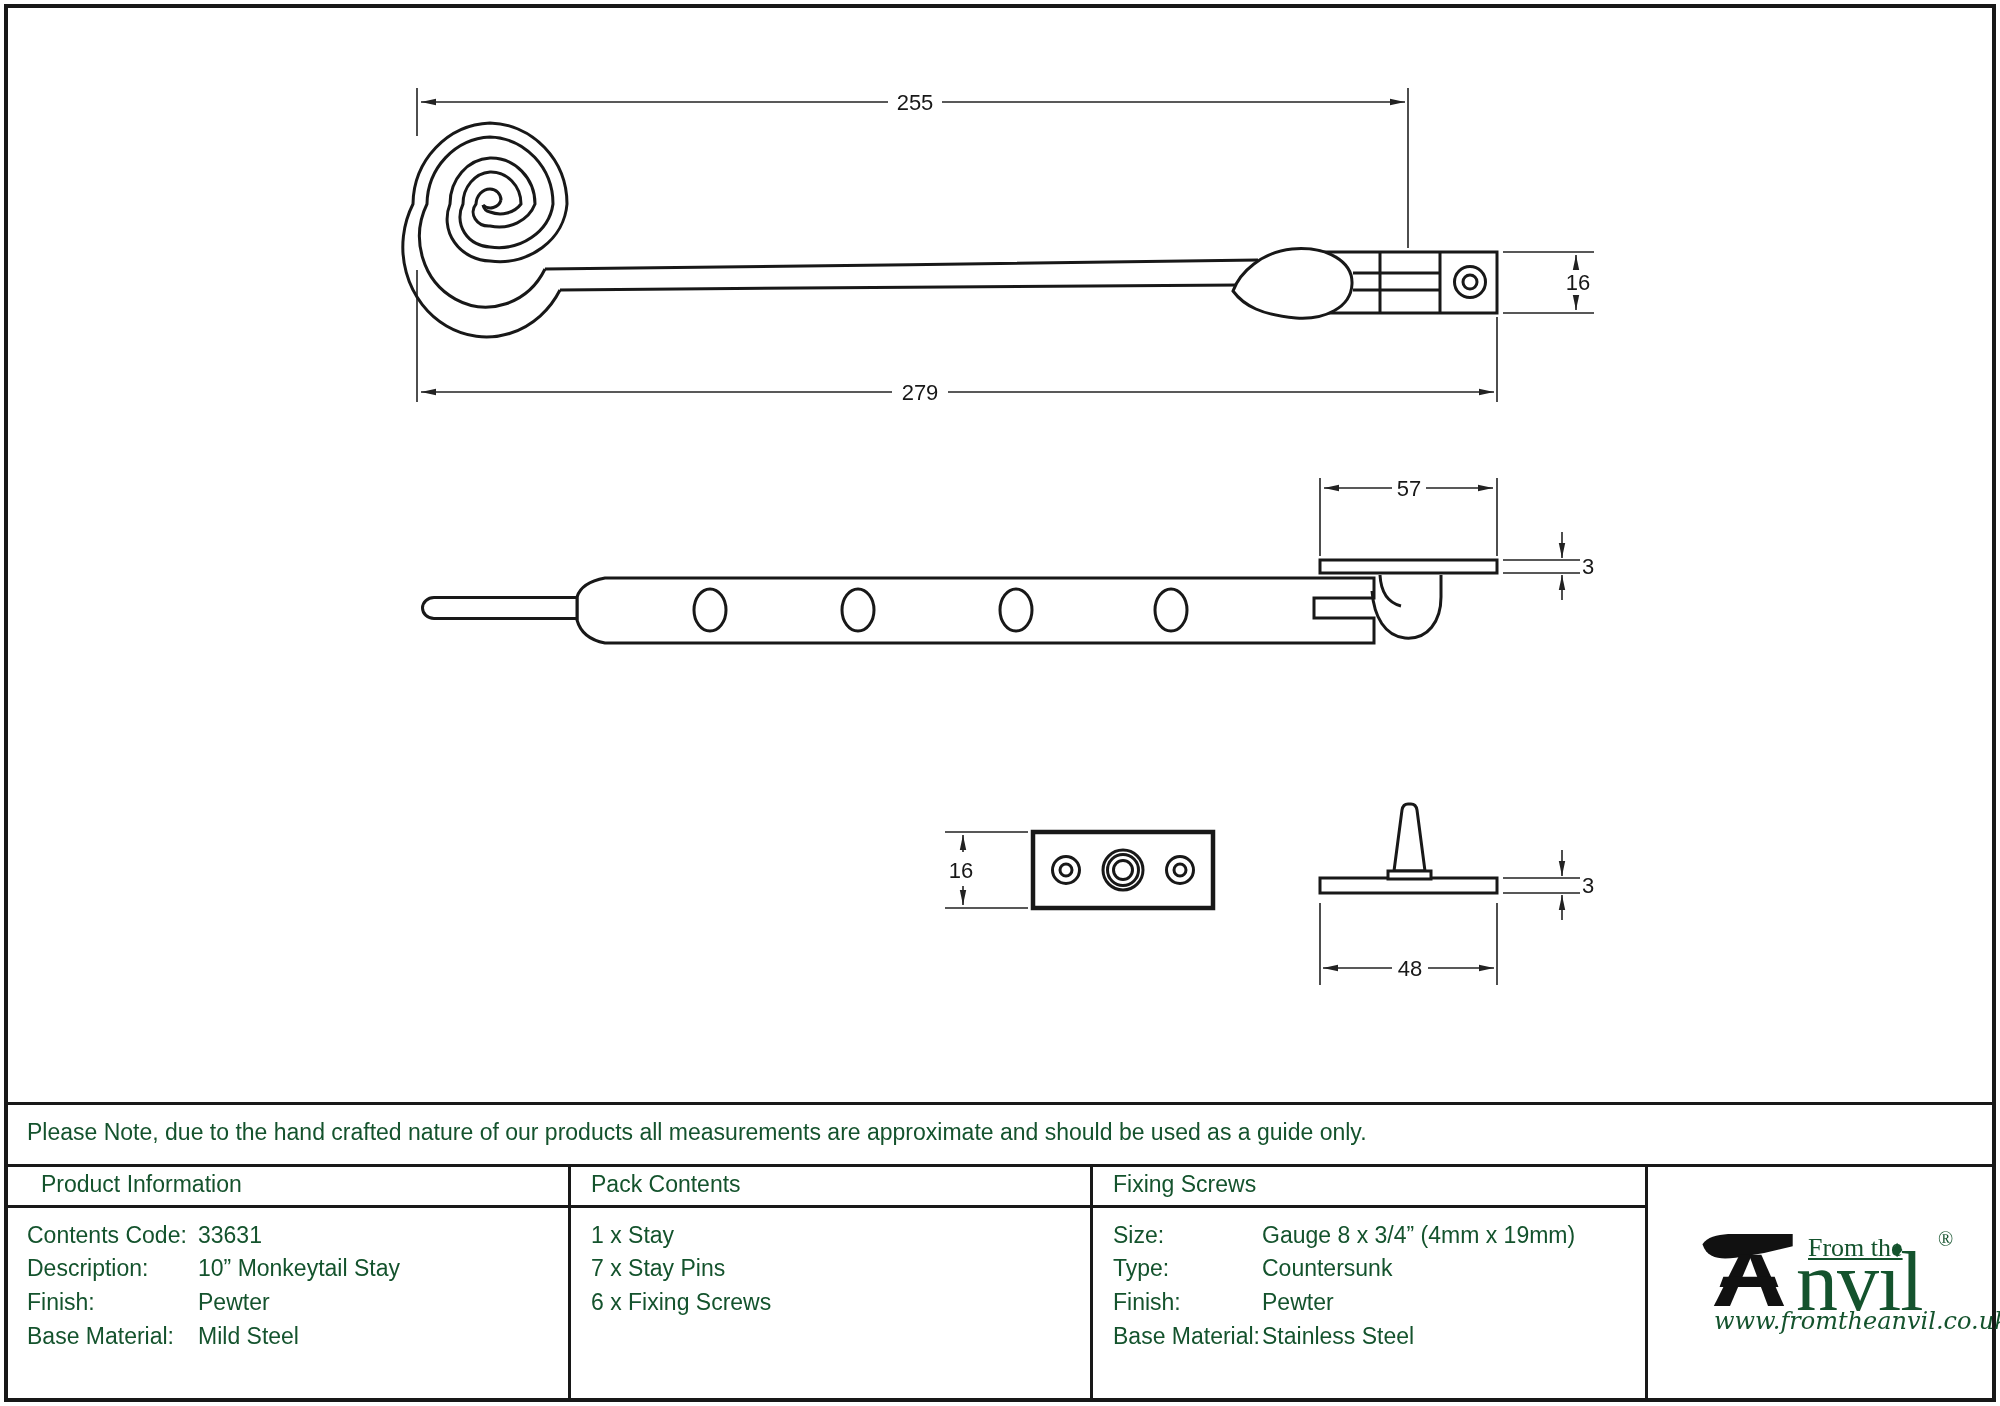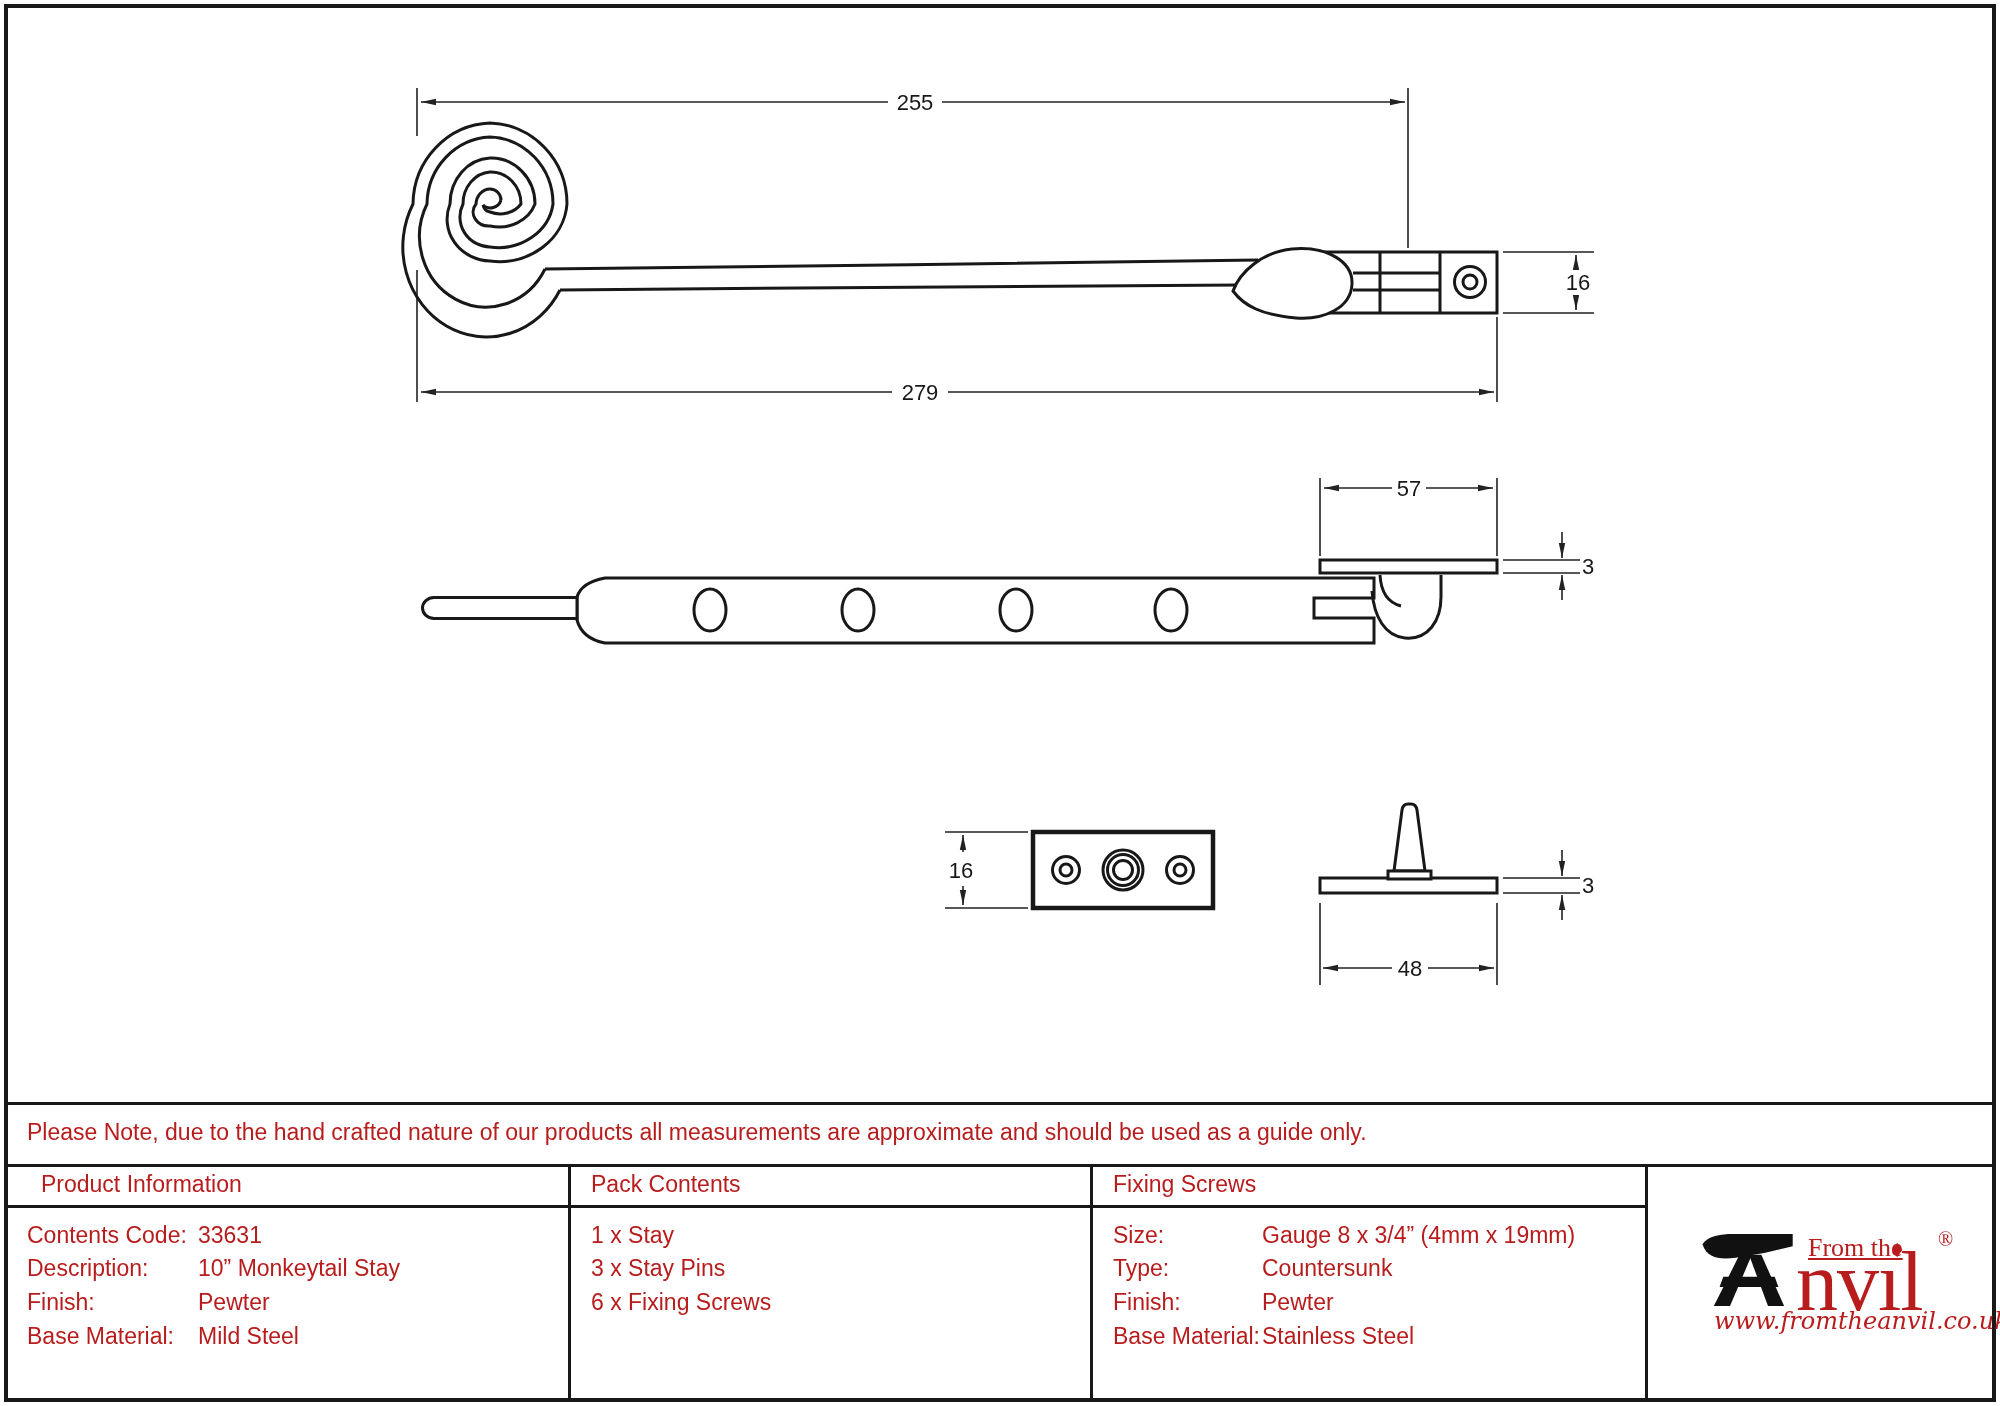--- a/index.html
+++ b/index.html
@@ -3,21 +3,21 @@
 <meta charset="utf-8">
 <style>
   html,body{margin:0;padding:0;background:#fff;}
   body{width:2000px;height:1406px;position:relative;overflow:hidden;
        font-family:"Liberation Sans",sans-serif;color:#181818;}
   .frame{position:absolute;left:4px;top:4px;width:1984px;height:1390px;
          border:4px solid #181818;}
   .hl,.vl{position:absolute;background:#181818;}
   .hl{height:3px;}
   .vl{width:3px;}
-  .t{position:absolute;white-space:nowrap;font-size:23px;line-height:27px;color:#b91c1c;}
+  .t{position:absolute;white-space:nowrap;font-size:23px;line-height:27px;color:#14532d;}
   svg{position:absolute;left:0;top:0;}
   svg text{font-family:"Liberation Sans",sans-serif;font-size:22px;fill:#181818;}
   .part{fill:#fff;stroke:#181818;stroke-width:3;}
   .part-thick{fill:#fff;stroke:#181818;stroke-width:4.5;}
   .ln{fill:none;stroke:#181818;stroke-width:3;}
   .dim,.ext{fill:none;stroke:#222;stroke-width:1.6;}
   
   .logo-serif{font-family:"Liberation Serif",serif;}
   .logo-script{font-family:"DejaVu Serif",serif;font-style:italic;}
 </style>
@@ -154,21 +154,21 @@
   <div class="t" style="left:27px;top:1255px;">Description:</div>
   <div class="t" style="left:198px;top:1255px;">10” Monkeytail Stay</div>
   <div class="t" style="left:27px;top:1289px;">Finish:</div>
   <div class="t" style="left:198px;top:1289px;">Pewter</div>
   <div class="t" style="left:27px;top:1323px;">Base Material:</div>
   <div class="t" style="left:198px;top:1323px;">Mild Steel</div>
 </div>
 
 <div>
   <div class="t" style="left:591px;top:1222px;">1 x Stay</div>
-  <div class="t" style="left:591px;top:1255px;">3 x Stay Pins</div>
+  <div class="t" style="left:591px;top:1255px;">7 x Stay Pins</div>
   <div class="t" style="left:591px;top:1289px;">6 x Fixing Screws</div>
 </div>
 
 <div>
   <div class="t" style="left:1113px;top:1222px;">Size:</div>
   <div class="t" style="left:1262px;top:1222px;text-align:center;">Gauge 8 x 3/4” (4mm x 19mm)</div>
   <div class="t" style="left:1113px;top:1255px;">Type:</div>
   <div class="t" style="left:1262px;top:1255px;">Countersunk</div>
   <div class="t" style="left:1113px;top:1289px;">Finish:</div>
   <div class="t" style="left:1262px;top:1289px;">Pewter</div>

